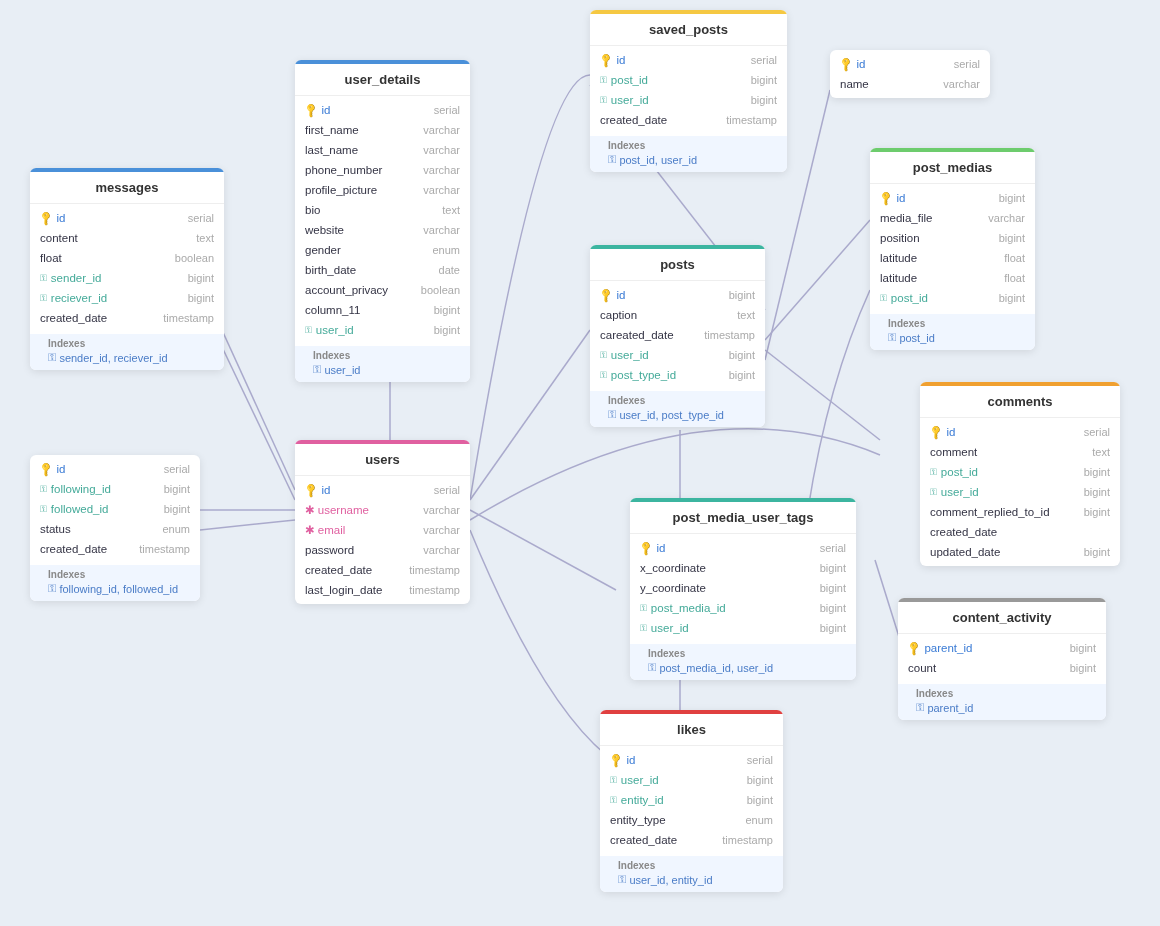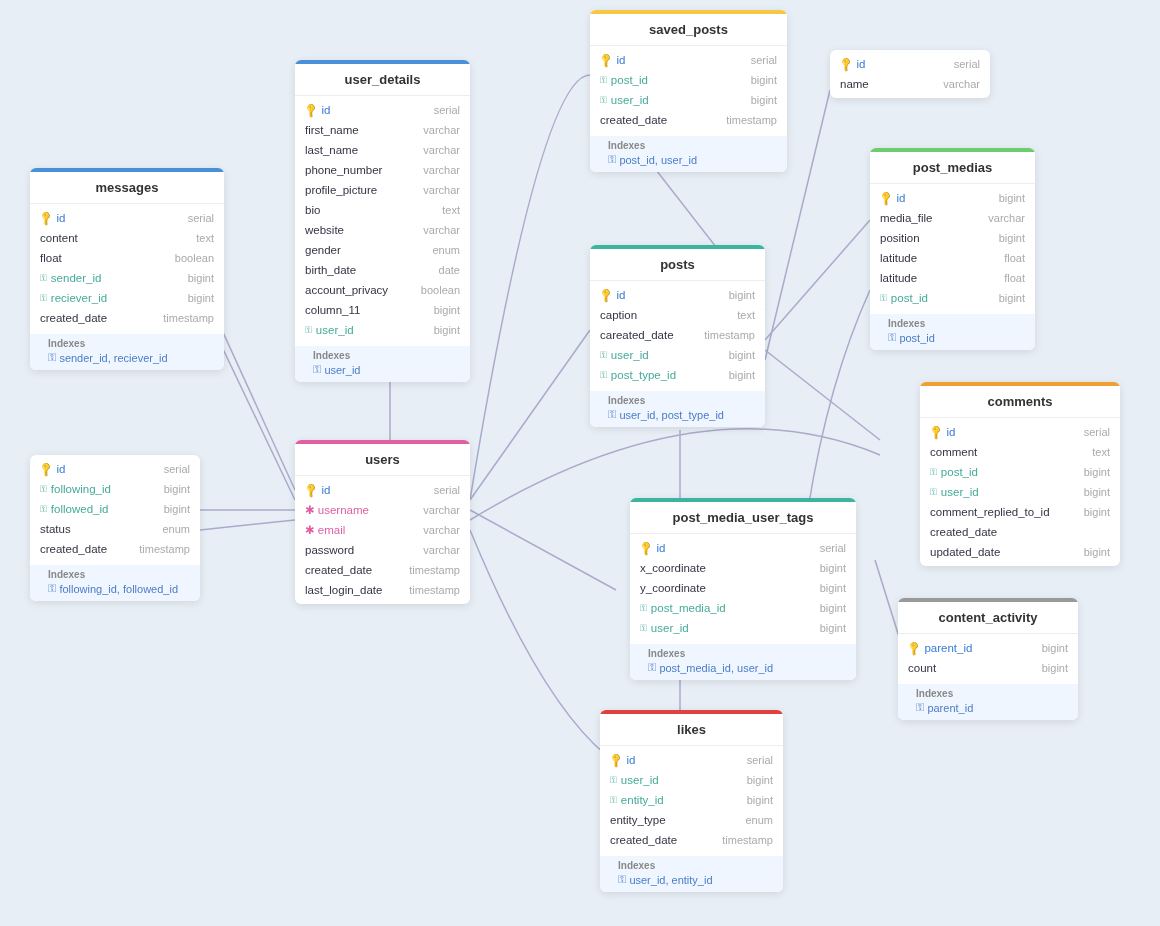--- a/index.html
+++ b/index.html
@@ -462,21 +462,21 @@
         <span class="col-name fk"><span class="fk-icon">⚿</span> user_id</span>
         <span class="col-type">bigint</span>
       </div>
     </div>
     <div class="indexes-section">
       <div class="indexes-label">Indexes</div>
       <div class="indexes-value"><span>⚿</span> post_media_id, user_id</div>
     </div>
   </div>
 
-  <div class="db-table" style="left:898px; top:598px; width:180px;">
+  <div class="db-table" style="left:898px; top:598px; width:208px;">
     <div class="table-header header-gray">content_activity</div>
     <div class="table-body">
       <div class="table-row">
         <span class="col-name pk"><span class="key-icon">🔑</span> parent_id</span>
         <span class="col-type">bigint</span>
       </div>
       <div class="table-row">
         <span class="col-name">count</span>
         <span class="col-type">bigint</span>
       </div>

